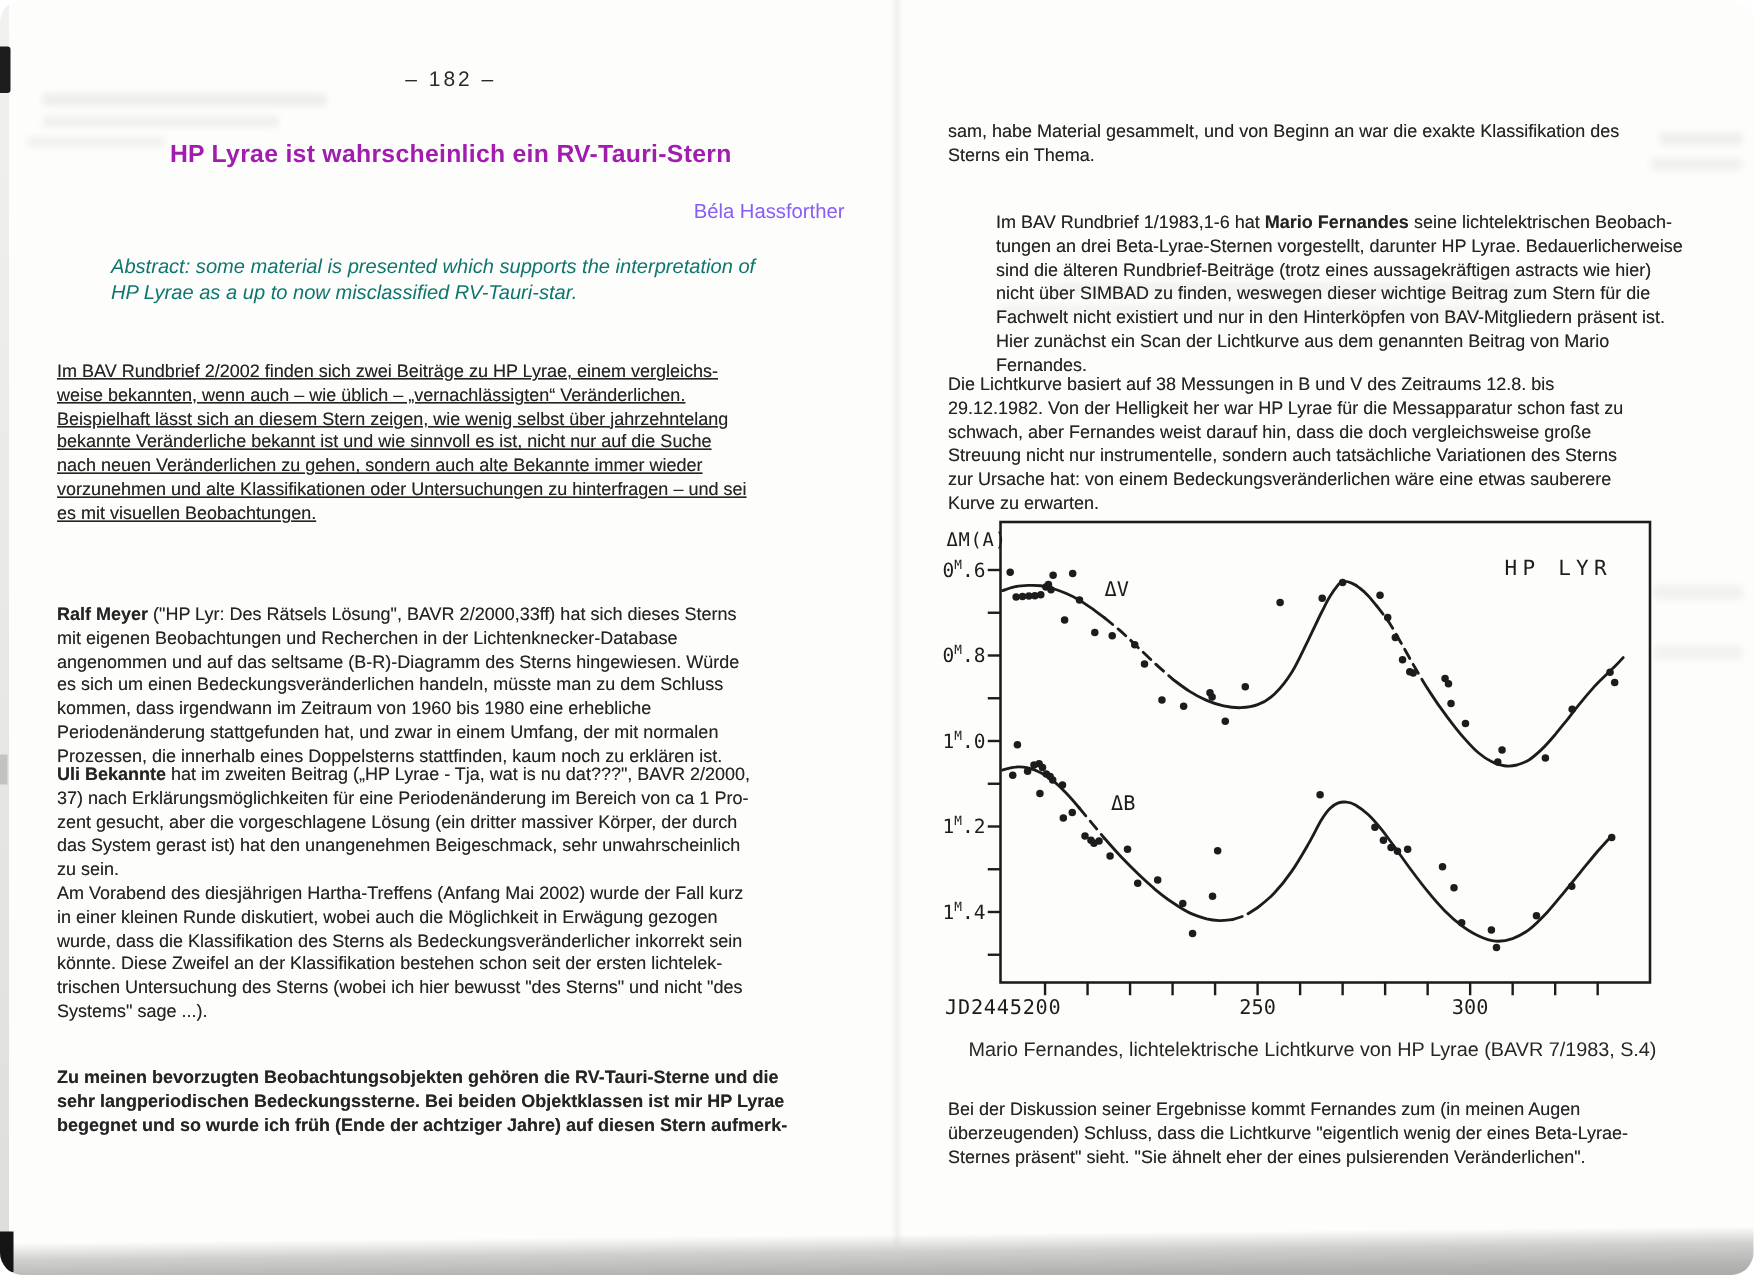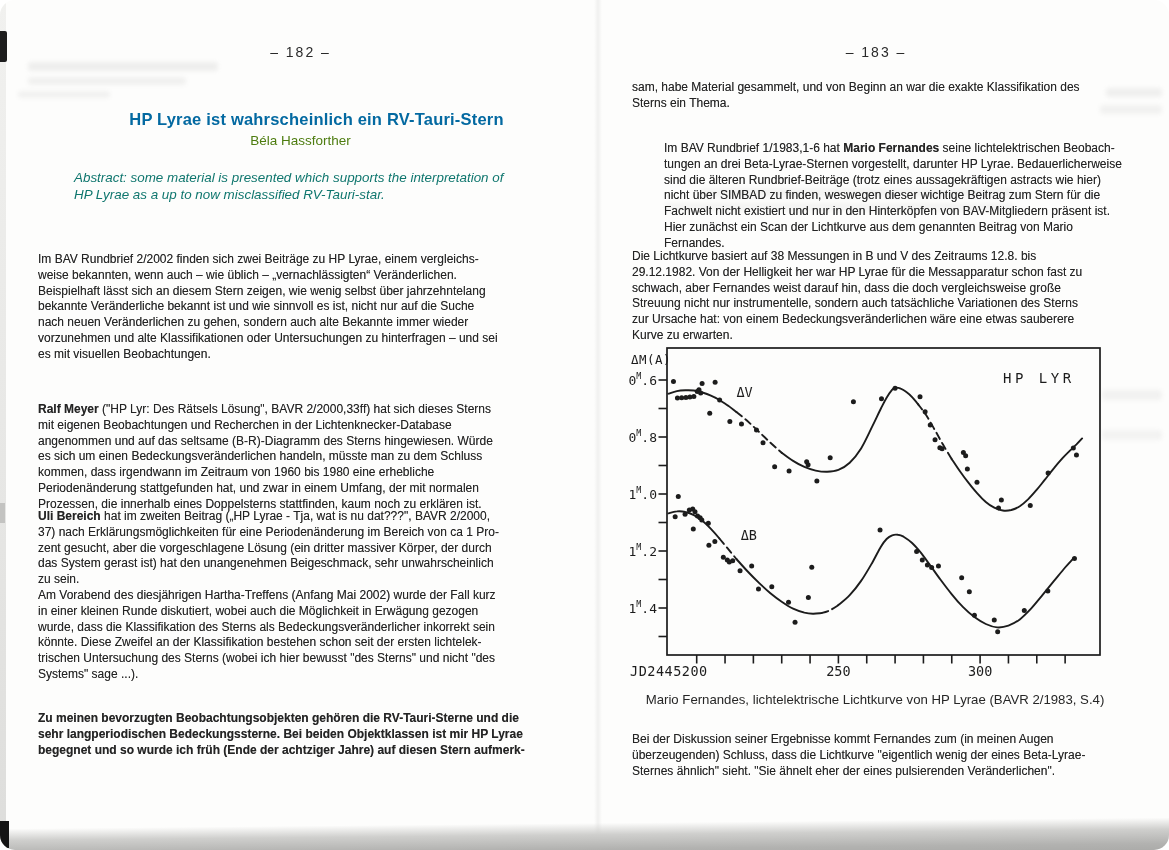--- a/index.html
+++ b/index.html
@@ -1,21 +1,21 @@
 <!DOCTYPE html>
 <html><head>
 <meta charset="utf-8">
 <style>
   html,body{margin:0;padding:0;}
   body{width:1169px;height:850px;background:#ffffff;font-family:"Liberation Sans","DejaVu Sans",sans-serif;}
   .sheet{position:absolute;left:0;top:0;width:1169px;height:850px;overflow:hidden;background:#fdfdfc;border-radius:15px;}
   .page{position:absolute;inset:0;}
   .pagenum{position:absolute;font-size:14px;letter-spacing:2px;color:#2a2a2a;text-align:center;}
-  .title{position:absolute;font-size:16.5px;font-weight:bold;color:#0369a1;text-align:center;letter-spacing:.2px;margin:16px;}
-  .author{position:absolute;font-size:13.5px;color:#4d7c0f;text-align:center;}
+  .title{position:absolute;font-size:16.5px;font-weight:bold;color:#a21caf;text-align:center;letter-spacing:.2px;margin:0;}
+  .author{position:absolute;font-size:13.5px;color:#8b5cf6;text-align:right;}
   .abstract{position:absolute;font-style:italic;font-size:13.4px;line-height:16.6px;color:#0f766e;white-space:pre-line;}
   .para{position:absolute;font-size:12px;line-height:15.8px;color:#242424;white-space:pre-line;text-shadow:0 0 .4px rgba(20,20,20,.45);}
   .para .b{font-weight:bold;}
   .caption{position:absolute;font-size:13.2px;color:#262626;text-align:center;}
   .figure{position:absolute;left:628px;top:340px;width:484px;height:352px;}
   svg text{font-family:"DejaVu Sans Mono","Liberation Mono",monospace;fill:#1c1c1c;}
   .seam{position:absolute;left:594px;top:0;width:8px;height:850px;background:linear-gradient(90deg,rgba(0,0,0,0),rgba(0,0,0,.05) 50%,rgba(0,0,0,0));}
   .bleed{position:absolute;background:#8f8f8d;filter:blur(2px);border-radius:3px;}
   .edge-strip{position:absolute;left:0;top:0;width:6px;height:850px;background:linear-gradient(180deg,#f1f1ef,#e6e6e4 60%,#dddddb);}
   .mark-top-left{position:absolute;left:0;top:31px;width:7px;height:31px;background:#1d1d1d;border-radius:0 2px 2px 0;}
@@ -42,52 +42,51 @@
   <div class="bleed" style="left:1102px;top:390px;width:60px;height:10px;opacity:.10;"></div>
   <div class="bleed" style="left:1102px;top:430px;width:60px;height:10px;opacity:.09;"></div>
 
   <div class="page">
     <div class="pagenum" style="left:38px;top:44px;width:525px;">–  182  –</div>
     <h1 class="title" style="left:38px;top:94px;width:525px;">HP Lyrae ist wahrscheinlich ein RV-Tauri-Stern</h1>
     <div class="author" style="left:38px;top:133px;width:525px;">Béla Hassforther</div>
     <div class="abstract" style="left:74px;top:170px;width:470px;">Abstract: some material is presented which supports the interpretation of
 HP Lyrae as a up to now misclassified RV-Tauri-star.</div>
 
-    <div class="para" style="left:38px;top:252px;width:545px;"><span>Im BAV Rundbrief 2/2002 finden sich zwei Beiträge zu HP Lyrae, einem vergleichs-
+    <div class="para" style="left:38px;top:240px;width:545px;text-decoration:underline;"><span>Im BAV Rundbrief 2/2002 finden sich zwei Beiträge zu HP Lyrae, einem vergleichs-
 weise bekannten, wenn auch – wie üblich – „vernachlässigten“ Veränderlichen.
 Beispielhaft lässt sich an diesem Stern zeigen, wie wenig selbst über jahrzehntelang
 bekannte Veränderliche bekannt ist und wie sinnvoll es ist, nicht nur auf die Suche
 nach neuen Veränderlichen zu gehen, sondern auch alte Bekannte immer wieder
 vorzunehmen und alte Klassifikationen oder Untersuchungen zu hinterfragen – und sei
 es mit visuellen Beobachtungen.</span></div>
     <div class="para" style="left:38px;top:402px;width:545px;"><span class="b">Ralf Meyer</span><span> ("HP Lyr: Des Rätsels Lösung", BAVR 2/2000,33ff) hat sich dieses Sterns
 mit eigenen Beobachtungen und Recherchen in der Lichtenknecker-Database
 angenommen und auf das seltsame (B-R)-Diagramm des Sterns hingewiesen. Würde
 es sich um einen Bedeckungsveränderlichen handeln, müsste man zu dem Schluss
 kommen, dass irgendwann im Zeitraum von 1960 bis 1980 eine erhebliche
 Periodenänderung stattgefunden hat, und zwar in einem Umfang, der mit normalen
 Prozessen, die innerhalb eines Doppelsterns stattfinden, kaum noch zu erklären ist.</span></div>
-    <div class="para" style="left:38px;top:509px;width:545px;"><span class="b">Uli Bereich</span><span> hat im zweiten Beitrag („HP Lyrae - Tja, wat is nu dat???", BAVR 2/2000,
+    <div class="para" style="left:38px;top:509px;width:545px;"><span class="b">Uli Bekannte</span><span> hat im zweiten Beitrag („HP Lyrae - Tja, wat is nu dat???", BAVR 2/2000,
 37) nach Erklärungsmöglichkeiten für eine Periodenänderung im Bereich von ca 1 Pro-
 zent gesucht, aber die vorgeschlagene Lösung (ein dritter massiver Körper, der durch
 das System gerast ist) hat den unangenehmen Beigeschmack, sehr unwahrscheinlich
 zu sein.</span></div>
     <div class="para" style="left:38px;top:588px;width:545px;"><span>Am Vorabend des diesjährigen Hartha-Treffens (Anfang Mai 2002) wurde der Fall kurz
 in einer kleinen Runde diskutiert, wobei auch die Möglichkeit in Erwägung gezogen
 wurde, dass die Klassifikation des Sterns als Bedeckungsveränderlicher inkorrekt sein
 könnte. Diese Zweifel an der Klassifikation bestehen schon seit der ersten lichtelek-
 trischen Untersuchung des Sterns (wobei ich hier bewusst "des Sterns" und nicht "des
 Systems" sage ...).</span></div>
     <div class="para" style="left:38px;top:711px;width:545px;font-weight:bold;"><span>Zu meinen bevorzugten Beobachtungsobjekten gehören die RV-Tauri-Sterne und die
 sehr langperiodischen Bedeckungssterne. Bei beiden Objektklassen ist mir HP Lyrae
 begegnet und so wurde ich früh (Ende der achtziger Jahre) auf diesen Stern aufmerk-</span></div>
   </div>
 
   <div class="page">
-    <div class="pagenum" style="left:632px;top:44px;width:488px;">–  183  –</div>
 
     <div class="para" style="left:632px;top:80px;width:535px;"><span>sam, habe Material gesammelt, und von Beginn an war die exakte Klassifikation des
 Sterns ein Thema.</span></div>
     <div class="para" style="left:664px;top:141px;width:535px;"><span>Im BAV Rundbrief 1/1983,1-6 hat </span><span class="b">Mario Fernandes</span><span> seine lichtelektrischen Beobach-
 tungen an drei Beta-Lyrae-Sternen vorgestellt, darunter HP Lyrae. Bedauerlicherweise
 sind die älteren Rundbrief-Beiträge (trotz eines aussagekräftigen astracts wie hier)
 nicht über SIMBAD zu finden, weswegen dieser wichtige Beitrag zum Stern für die
 Fachwelt nicht existiert und nur in den Hinterköpfen von BAV-Mitgliedern präsent ist.
 Hier zunächst ein Scan der Lichtkurve aus dem genannten Beitrag von Mario
 Fernandes.</span></div>
@@ -228,24 +227,24 @@
             <circle cx="366.27" cy="279.97" r="2.5" fill="#1c1c1c"></circle>
             <circle cx="369.6708" cy="291.65500000000003" r="2.5" fill="#1c1c1c"></circle>
             <circle cx="396.3104000000001" cy="270.56500000000005" r="2.5" fill="#1c1c1c"></circle>
             <circle cx="419.83259999999996" cy="250.90000000000003" r="2.5" fill="#1c1c1c"></circle>
             <circle cx="446.47220000000004" cy="218.41" r="2.5" fill="#1c1c1c"></circle>
             <text x="112.62700000000001" y="199.88500000000002" font-size="13.5">ΔB</text>
           </g>
         </svg>
     </div>
 
-    <div class="caption" style="left:636px;top:692px;width:478px;">Mario Fernandes, lichtelektrische Lichtkurve von HP Lyrae (BAVR 2/1983, S.4)</div>
+    <div class="caption" style="left:636px;top:692px;width:478px;">Mario Fernandes, lichtelektrische Lichtkurve von HP Lyrae (BAVR 7/1983, S.4)</div>
 
     <div class="para" style="left:632px;top:732px;width:535px;"><span>Bei der Diskussion seiner Ergebnisse kommt Fernandes zum (in meinen Augen
 überzeugenden) Schluss, dass die Lichtkurve "eigentlich wenig der eines Beta-Lyrae-
-Sternes ähnlich" sieht. "Sie ähnelt eher der eines pulsierenden Veränderlichen".</span></div>
+Sternes präsent" sieht. "Sie ähnelt eher der eines pulsierenden Veränderlichen".</span></div>
   </div>
 
   <div class="mark-top-left"></div>
   <div class="mark-mid-left"></div>
   <div class="bottom-band"></div>
   <div class="mark-bottom-left"></div>
 </div>
 
 </body></html>

